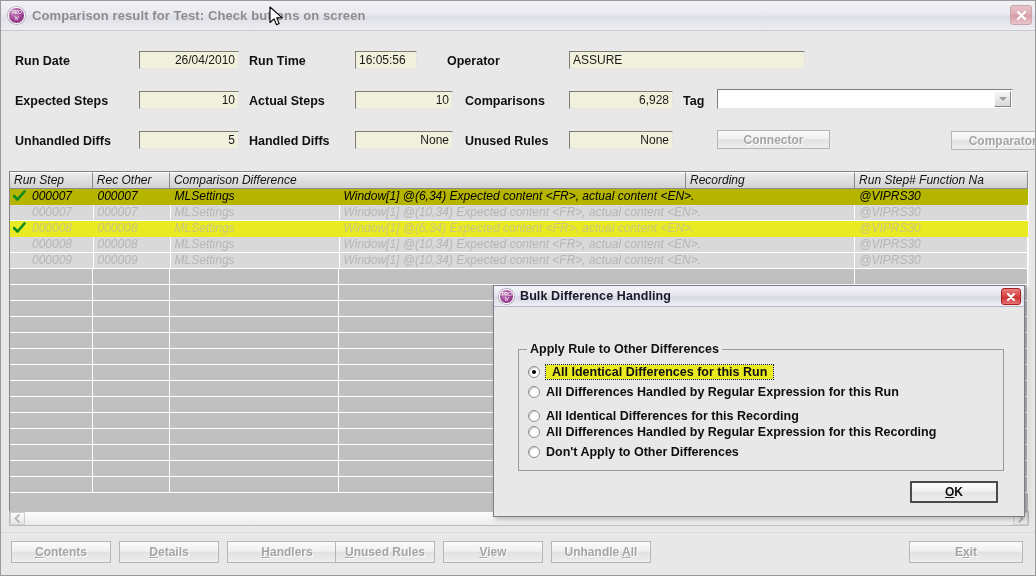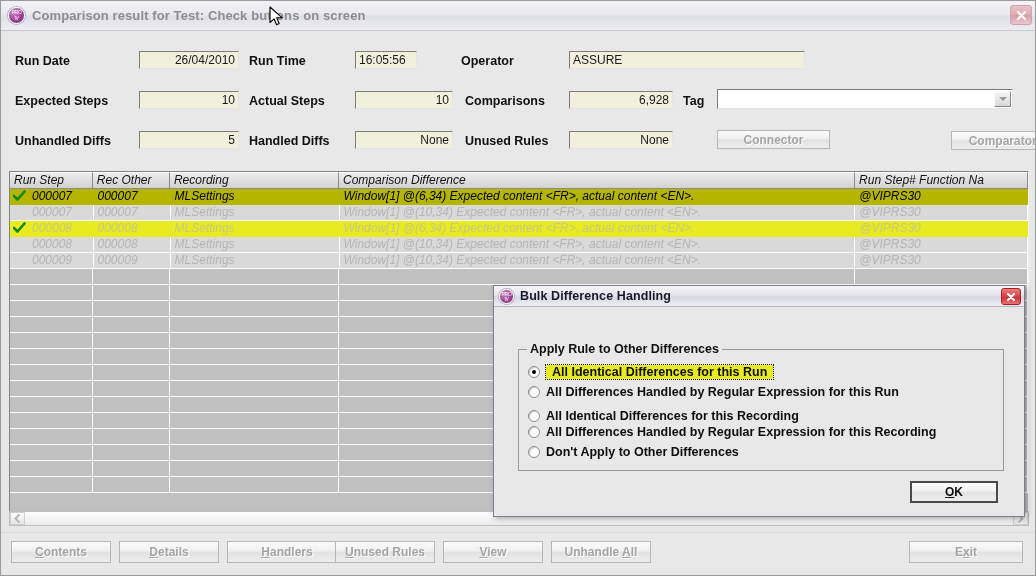--- a/index.html
+++ b/index.html
@@ -224,21 +224,21 @@
         </svg>
     </span>
   </div>
 
   <div class="form-area">
 
     <span class="lbl" style="left:14px; top:23px;">Run Date</span>
     <span class="fld r" style="left:138px; top:20px; width:100px;">26/04/2010</span>
     <span class="lbl" style="left:248px; top:23px;">Run Time</span>
     <span class="fld l" style="left:354px; top:20px; width:62px;">16:05:56</span>
-    <span class="lbl" style="left:460px; top:23px;">Operator</span>
+    <span class="lbl" style="left:446px; top:23px;">Operator</span>
     <span class="fld l" style="left:568px; top:20px; width:236px;">ASSURE</span>
 
     <span class="lbl" style="left:14px; top:63px;">Expected Steps</span>
     <span class="fld r" style="left:138px; top:60px; width:100px;">10</span>
     <span class="lbl" style="left:248px; top:63px;">Actual Steps</span>
     <span class="fld r" style="left:354px; top:60px; width:98px;">10</span>
     <span class="lbl" style="left:464px; top:63px;">Comparisons</span>
     <span class="fld r" style="left:568px; top:60px; width:104px;">6,928</span>
     <span class="lbl" style="left:682px; top:63px;">Tag</span>
     <span class="combo" style="left:716px; top:58px; width:296px;">
@@ -259,22 +259,22 @@
       </span>
     <span class="btn disabled" style="left:902px; top:100px; width:110px; height:19px;margin-left:48px;">
         <span>Comparators</span>
       </span>
   </div>
 
   <div class="grid-wrap">
     <div class="grid-header" id="gridHeader">
         <div class="gh" style="width: 86px;">Run Step</div>
         <div class="gh" style="width: 80px;">Rec Other</div>
+        <div class="gh" style="width: 538px;">Comparison Difference</div>
         <div class="gh" style="width: 176px;">Recording</div>
-        <div class="gh" style="width: 538px;">Comparison Difference</div>
         <div class="gh" style="width: 180px;">Run Step# Function Na</div>
       </div>
     <div id="gridBody">
         <div class="grow sel">
           <div class="gc check" style="width: 86px; padding-left: 22px;"><span><svg width="13" height="12" viewBox="0 0 13 12">
                 <path d="M1 6 L4.5 9.5 L11.5 1.5" stroke="#0a8a1e" stroke-width="2.6" fill="none" stroke-linecap="round" stroke-linejoin="round"></path>
               </svg></span><span>000007</span></div>
           <div class="gc" style="width: 80px;">000007</div>
           <div class="gc" style="width: 176px;">MLSettings</div>
           <div class="gc" style="width: 538px;">Window[1] @(6,34) Expected content &lt;FR&gt;, actual content &lt;EN&gt;.</div>

